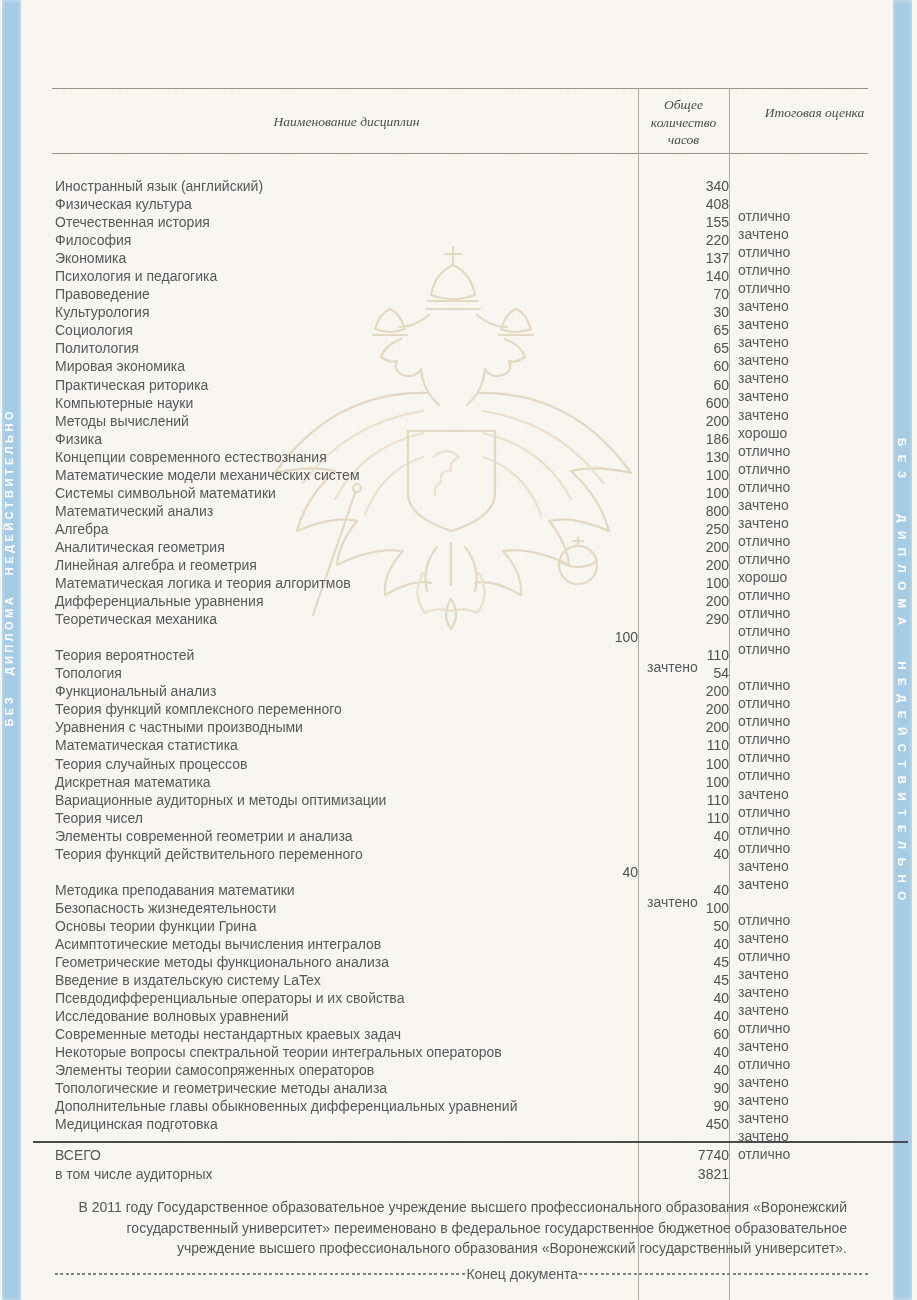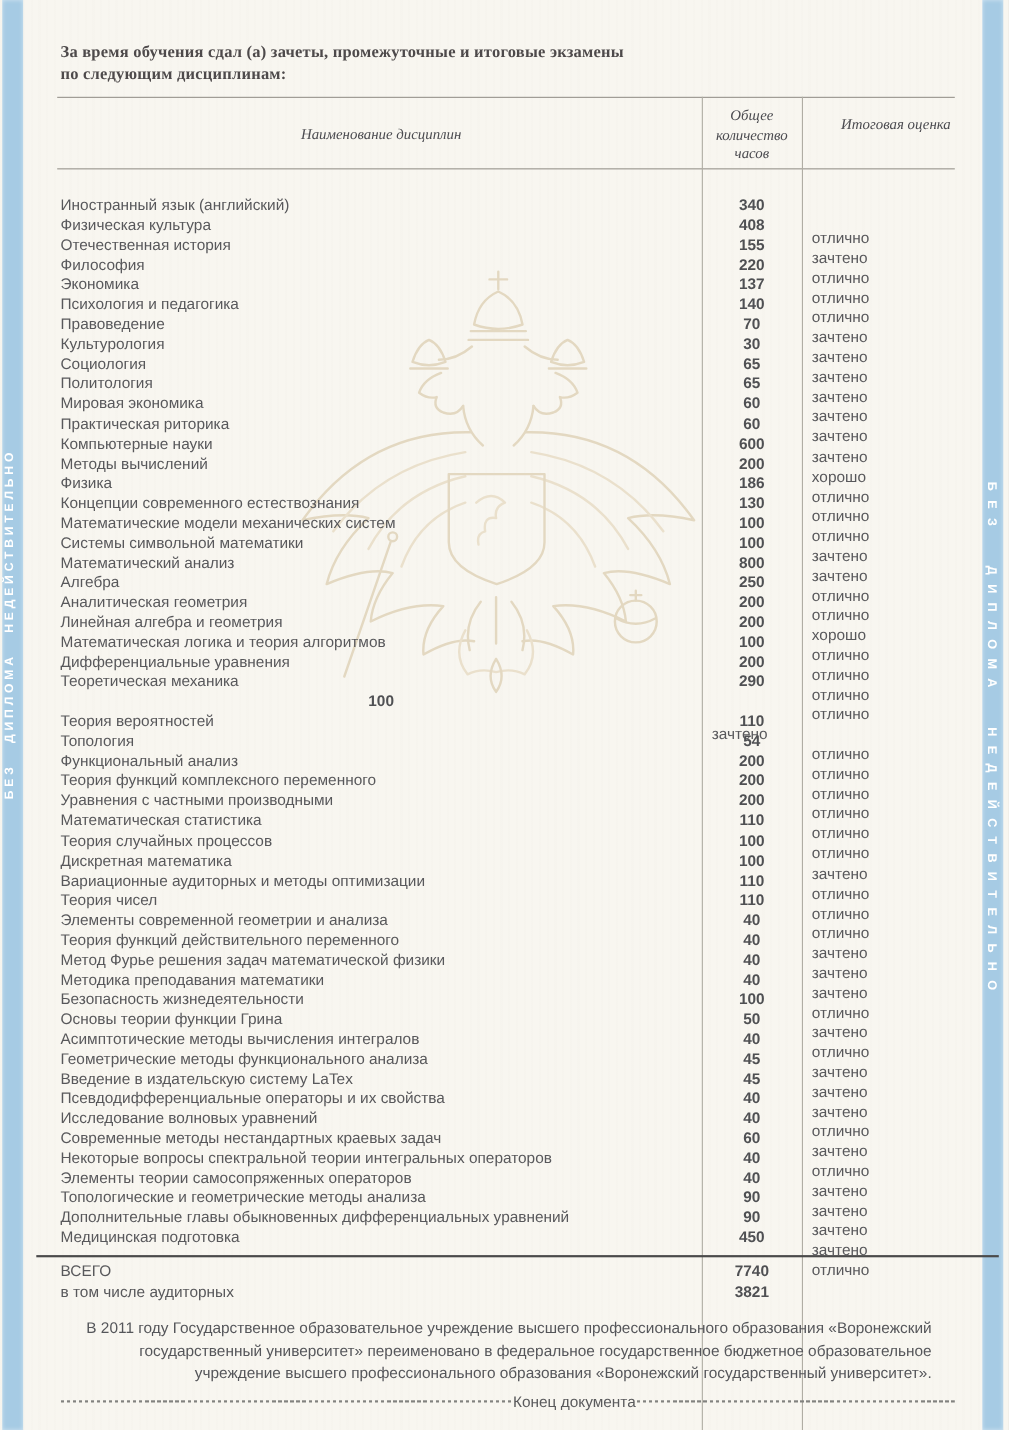--- a/index.html
+++ b/index.html
@@ -47,21 +47,21 @@
       font-size:13.5px; color:#4b4b50; text-align:center;}
   .th-name{left:55px; top:114px; width:583px;}
   .th-hours{left:638px; top:96px; width:91px; line-height:17.5px;}
   .th-grade{left:745px; top:104px; width:139px; line-height:17.5px;}
 
   
   .tbody{position:absolute; left:55px; top:177px; width:813px;}
   .row{display:grid; grid-template-columns:583px 91px 139px; height:18.06px;
        font-size:14px; line-height:18.06px; white-space:nowrap;}
   .cell-name{color:#58585b; overflow:visible;}
-  .cell-hours{text-align:center; color:#4f5053;font-weight:bold;}
+  .cell-hours{text-align:right; color:#4f5053;}
   .cell-grade{padding-left:9px; color:#58585b;margin-top:30px;}
 
   .totals{position:absolute; left:55px; top:1146px; width:813px;}
   .totals .row{height:19px; line-height:19px;}
 
   
   .note{position:absolute; left:55px; top:1197px; width:792px;
         font-size:14px; line-height:20.5px; color:#55565a;text-align:right;}
   .endline{position:absolute; left:55px; top:1265px; width:813px; height:18px;
            display:flex; align-items:center; color:#5a5a5c; font-size:14px;}
@@ -111,24 +111,20 @@
     <path d="M160 330 q-12 22 2 40 q12 -6 26 -2 M216 330 q12 22 -2 40 q-12 -6 -26 -2" stroke="#eae0cc"></path>
     <path d="M188 356 q-10 16 0 30 q10 -14 0 -30"></path>
 
     <circle cx="315" cy="322" r="19"></circle>
     <path d="M297 319 q18 10 36 0 M315 303 v-9 M310 298 h10"></path>
 
     <path d="M92 250 L50 372"></path>
     <circle cx="94" cy="245" r="4"></circle>
   </svg>
 
-  <div class="intro">
-    <div>За время обучения сдал (а) зачеты, промежуточные и итоговые экзамены</div>
-    <div>по следующим дисциплинам:</div>
-  </div>
 
   <div class="hline top"></div>
   <div class="hline under-header"></div>
   <div class="vline v1"></div>
   <div class="vline v2"></div>
   <div class="hline thick"></div>
 
   <div class="th th-hours">Общее количество часов</div>
   <div class="th th-name">Наименование дисциплин</div>
   <div class="th th-grade">Итоговая оценка</div>
@@ -355,21 +351,20 @@
       <div class="cell-grade">зачтено</div>
     </div>
 
     <div class="row">
       <div class="cell-name">Теория функций действительного переменного</div>
       <div class="cell-hours">40</div>
       <div class="cell-grade">зачтено</div>
     </div>
 
     <div class="row">
-      <div class="cell-name">Метод Фурье решения задач математической физики</div>
       <div class="cell-hours">40</div>
       <div class="cell-grade">зачтено</div>
     </div>
 
     <div class="row">
       <div class="cell-name">Методика преподавания математики</div>
       <div class="cell-hours">40</div>
       <div class="cell-grade">отлично</div>
     </div>
 

